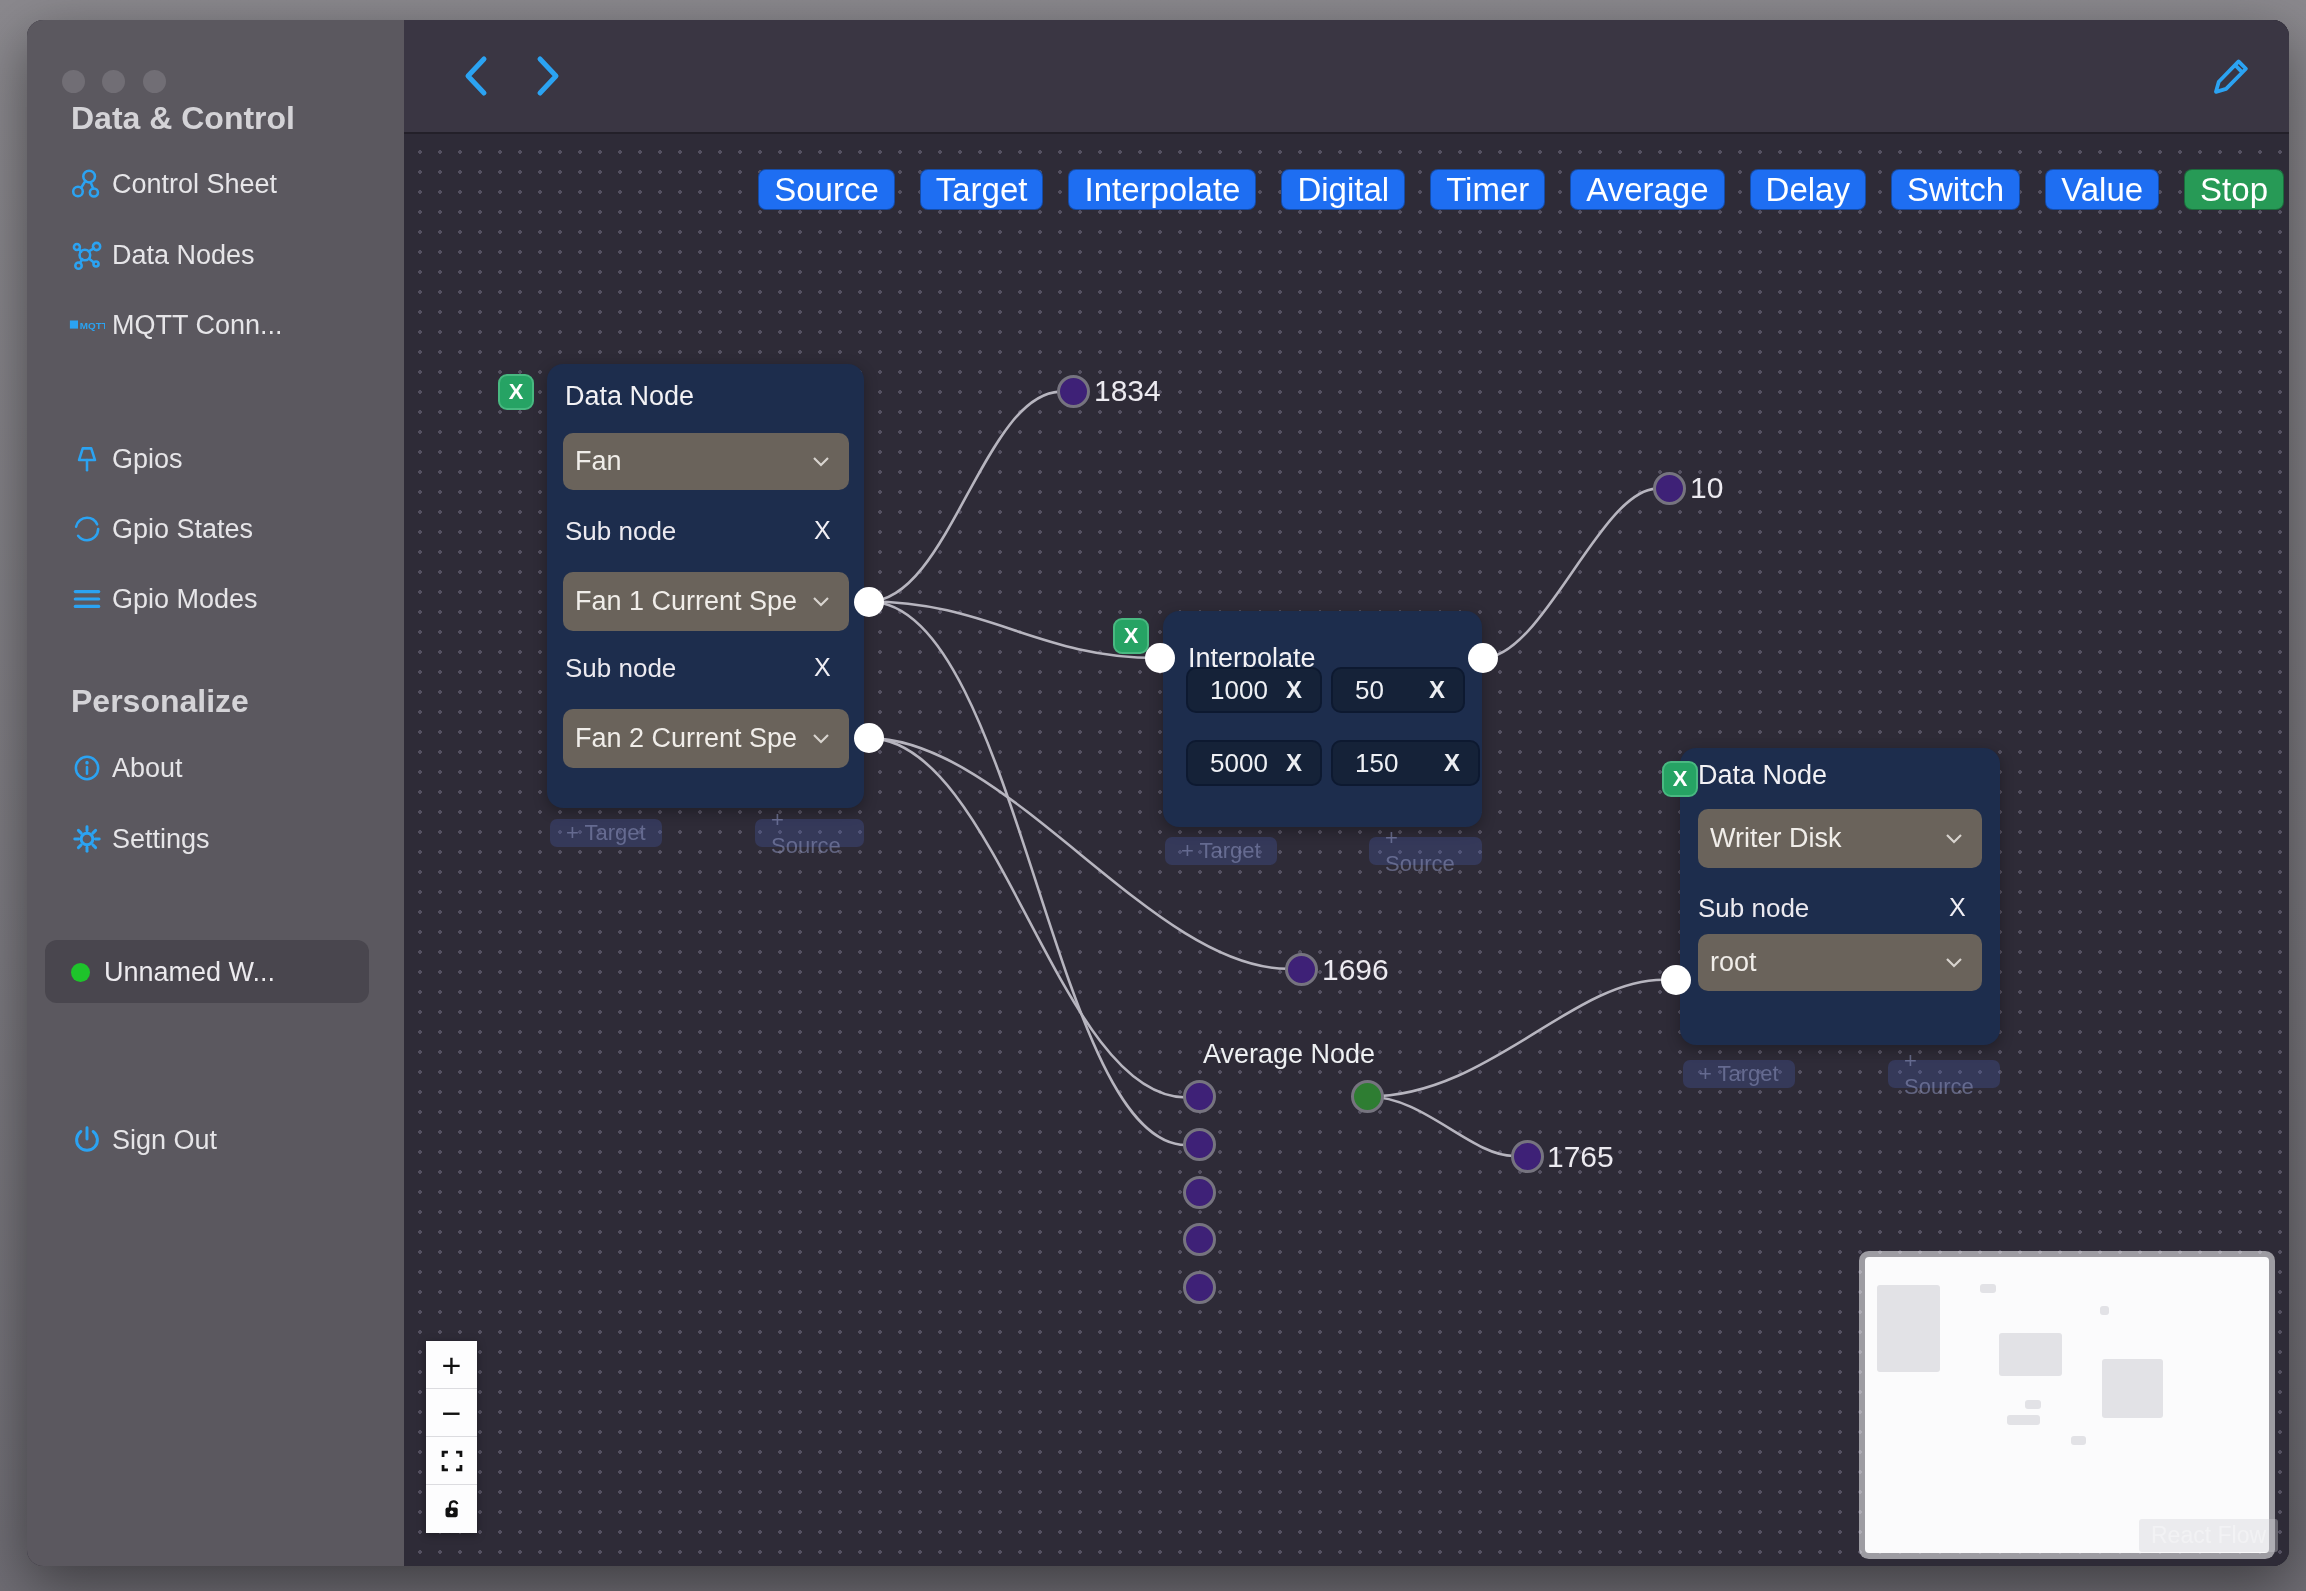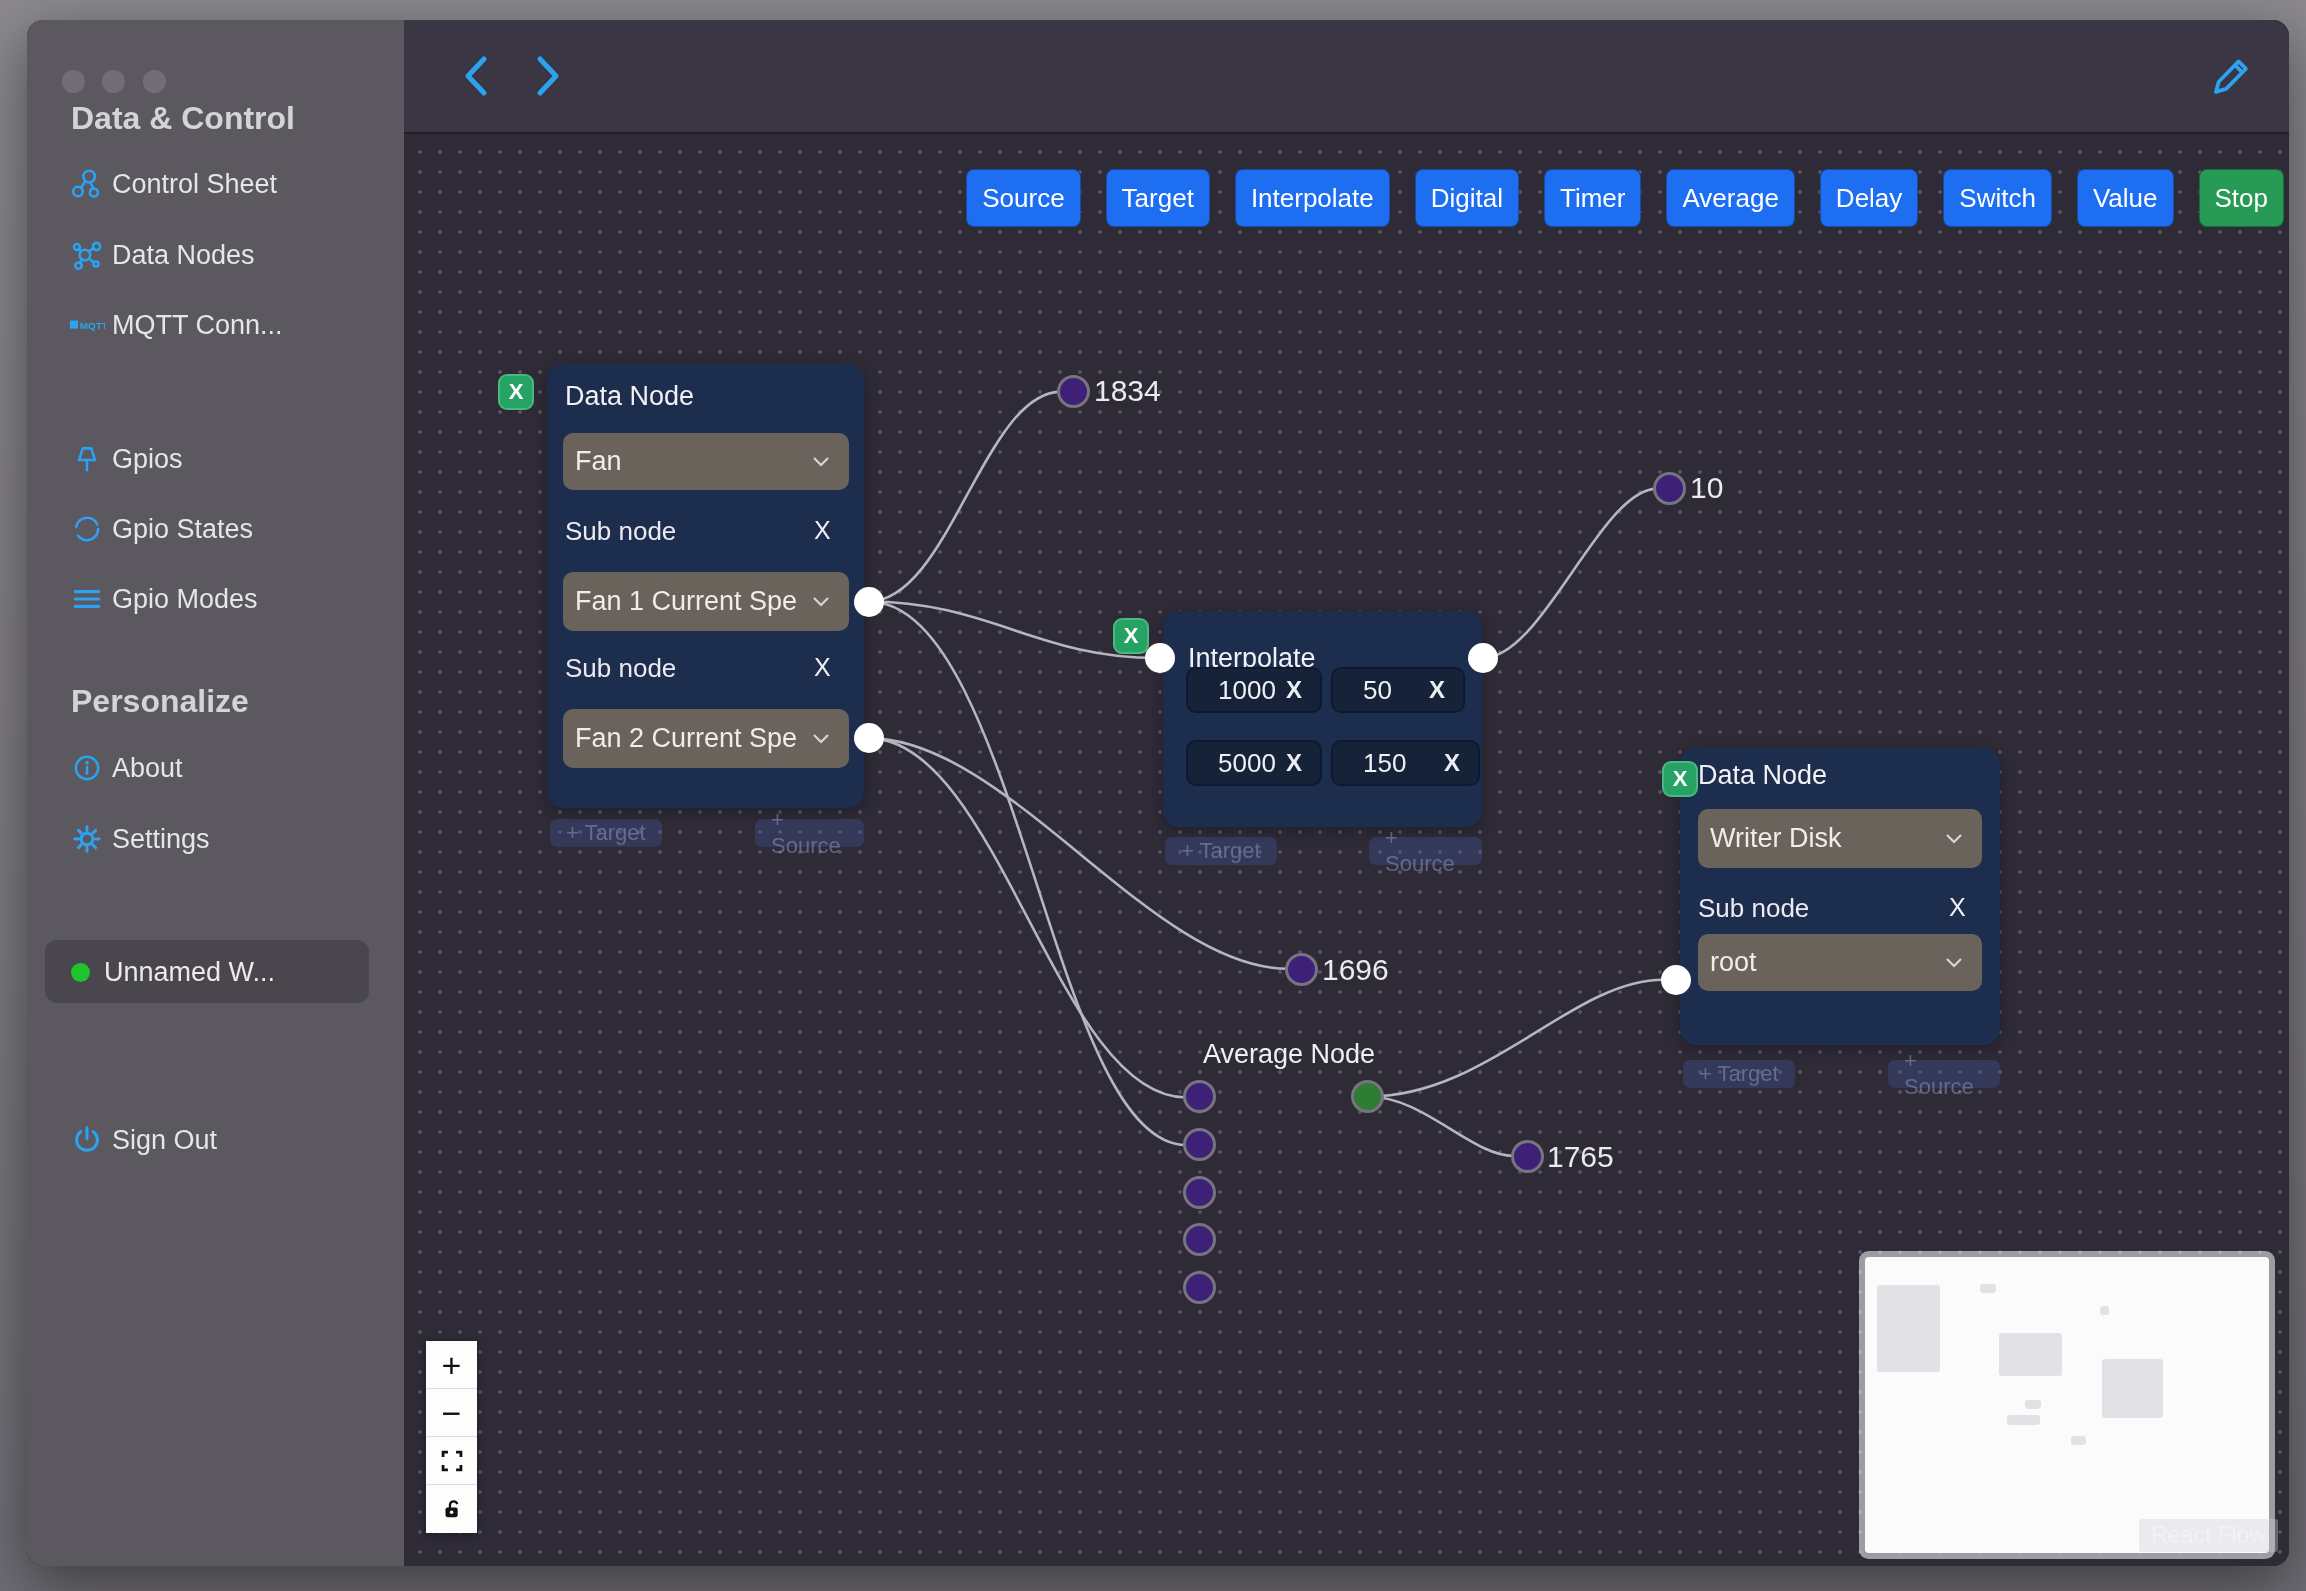--- a/index.html
+++ b/index.html
@@ -31,22 +31,22 @@
   .search{position:absolute;right:107px;top:21px;width:561px;height:71px;background:#48444f;border:none;outline:none;
     border-radius:10px;color:#e8e6ec;font-size:29px;padding:0 26px;font-family:"Liberation Sans",sans-serif;}
   .search::placeholder{color:#99969f;}
   .pencil-btn{position:absolute;right:34px;top:32px;width:50px;height:50px;cursor:pointer;}
 
   .canvas{position:absolute;left:0;top:116px;width:1885px;height:1431px;background:#2e2b37;
     background-image:radial-gradient(#545060 1.6px,transparent 1.6px);background-size:20px 20px;background-position:6px 6px;}
 
   
   .toolbar{position:absolute;top:33px;right:5px;display:flex;gap:25px;}
-  .tb-btn{height:58px;padding:0 15px;border:1px solid rgba(0,0,0,.3);border-radius:8px;background:#1e6ef2;
-    color:#fff;font-size:26px;font-weight:500;display:flex;align-items:center;cursor:pointer;font-family:"Liberation Sans",sans-serif;}
+  .tb-btn{height:41px;padding:0 15px;border:1px solid rgba(0,0,0,.3);border-radius:8px;background:#1e6ef2;
+    color:#fff;font-size:33px;font-weight:500;display:flex;align-items:center;cursor:pointer;font-family:"Liberation Sans",sans-serif;}
   .tb-btn.stop{background:#279a56;}
 
   
   .edges{position:absolute;left:0;top:0;width:1885px;height:1431px;}
   .edges path{stroke:#b7b5bf;stroke-width:2.6;fill:none;}
 
   
   .node-wrap{position:absolute;}
   .flow-node{position:absolute;left:0;top:0;background:#1d2d4d;border-radius:16px;box-shadow:0 4px 14px rgba(0,0,0,.3);}
   .node-title{position:absolute;color:#f2f1f4;font-size:27px;font-weight:500;}
@@ -54,21 +54,21 @@
   .nd-select .val{margin-left:12px;color:#f0ede9;font-size:27px;white-space:nowrap;overflow:hidden;flex:1;}
   .nd-select .chev{margin:0 20px 0 6px;flex:0 0 auto;}
   .sub-label{position:absolute;color:#eceaf0;font-size:26px;}
   .sub-x{position:absolute;color:#f0eef4;font-size:25px;cursor:pointer;}
   .xbtn{position:absolute;width:36px;height:36px;background:#26a364;border:2px solid #49b981;border-radius:9px;
     color:#fff;font-size:22px;font-weight:bold;display:flex;align-items:center;justify-content:center;cursor:pointer;}
   .pill{position:absolute;height:28px;padding:0 16px;background:rgba(72,92,180,0.28);border-radius:7px;
     color:rgba(140,148,190,0.55);font-size:22px;display:flex;align-items:center;cursor:pointer;}
   .handle{position:absolute;width:30px;height:30px;border-radius:50%;background:#ffffff;cursor:crosshair;}
   .num-box{position:absolute;height:46px;background:#152238;border:2px solid #0d1930;border-radius:10px;
-    display:flex;align-items:center;padding-left:8px;}
+    display:flex;align-items:center;}
   .num-box .v{margin-left:22px;color:#eef0f4;font-size:26px;flex:1;}
   .num-box .x{margin-right:18px;color:#eceef2;font-size:24px;font-weight:600;cursor:pointer;}
   .port{position:absolute;width:33px;height:33px;border-radius:50%;border:3px solid #76747f;cursor:crosshair;}
   .port.purple{background:#3e2177;}
   .port.green{background:#2e7d32;}
   .val-label{position:absolute;color:#eceaf0;font-size:30px;transform:translateY(-50%);white-space:nowrap;}
   .avg-title{position:absolute;color:#eef0f2;font-size:27px;}
 
   
   .controls{position:absolute;left:22px;top:1205px;width:51px;box-shadow:0 2px 8px rgba(0,0,0,.35);}

